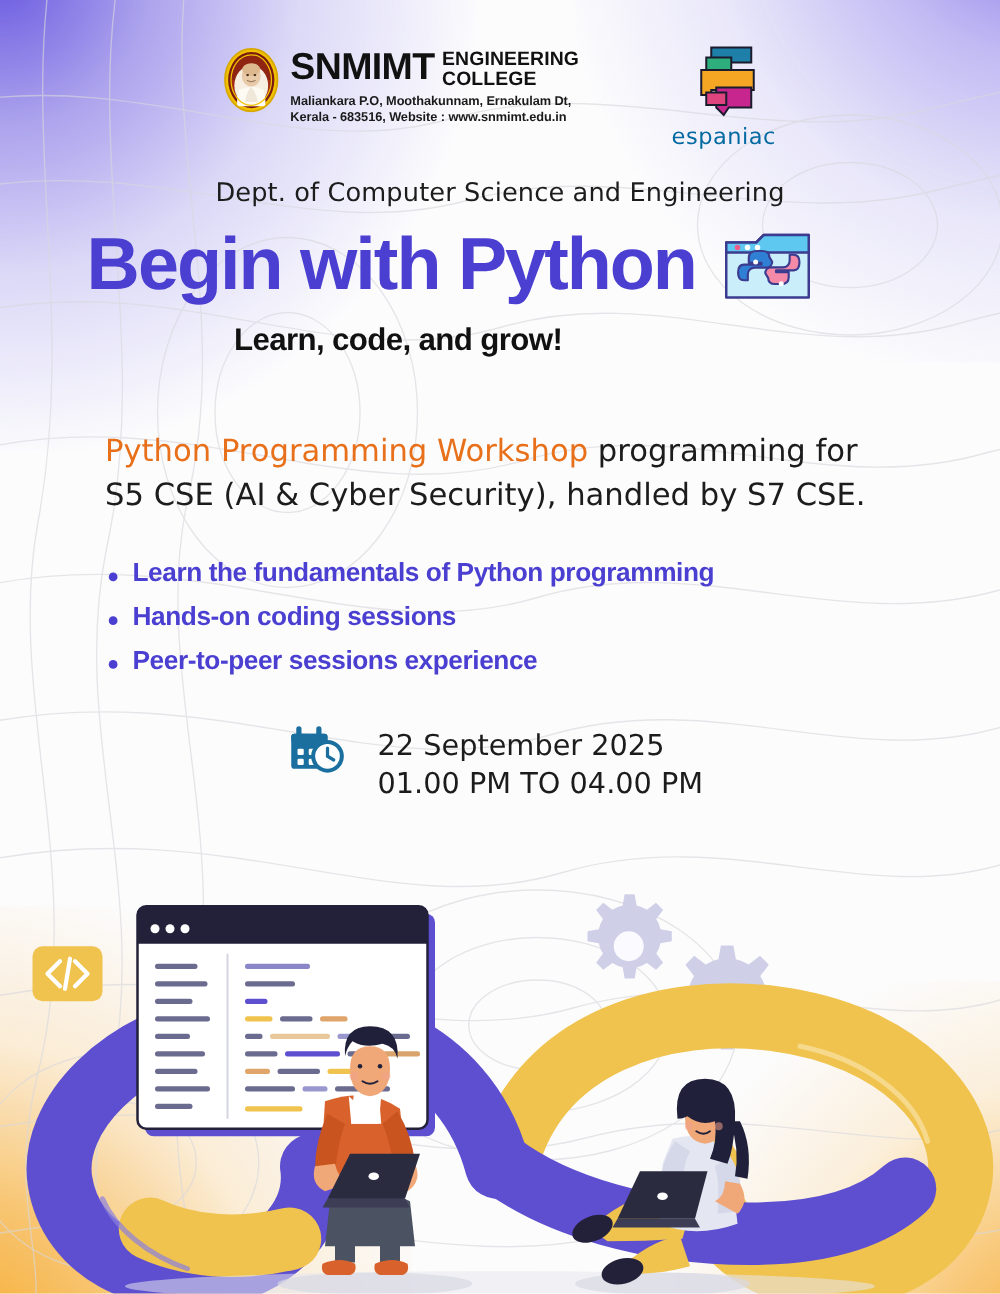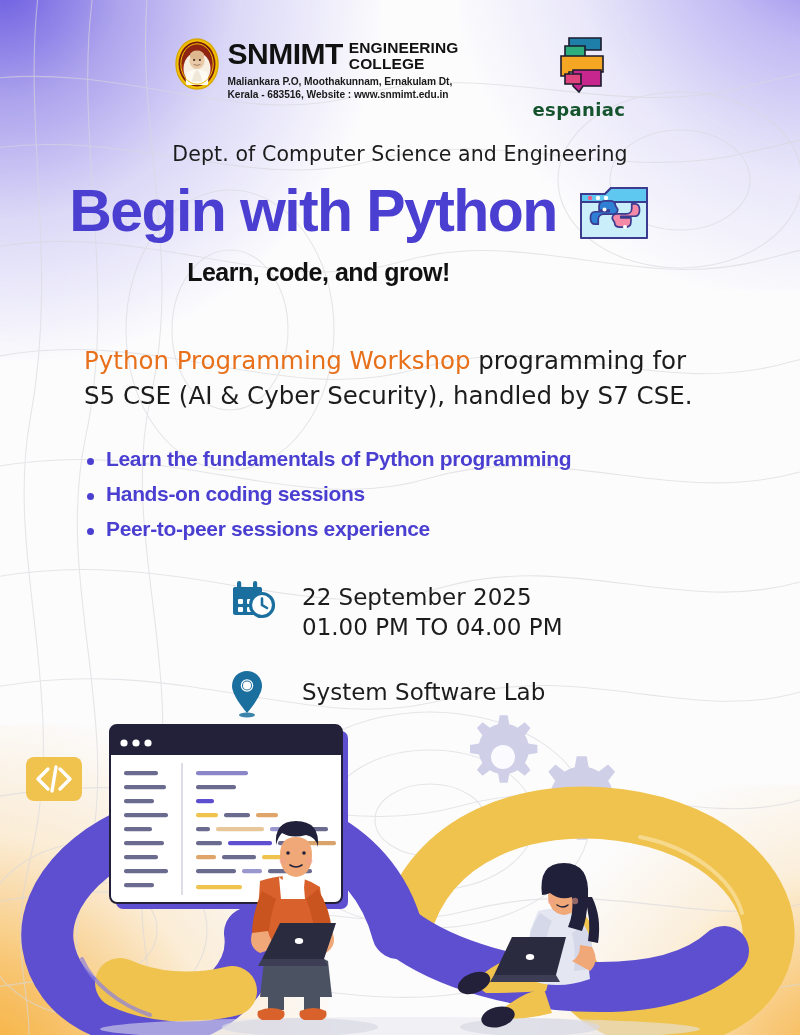--- a/index.html
+++ b/index.html
@@ -73,21 +73,21 @@
     font-size: 15.5px; font-weight: 700; color: #111; line-height: 1.02;
     padding-top: 2px; letter-spacing: 0.1px;
   }
   .college-addr {
     font-size: 10.2px; font-weight: 700; color: #1a1a1a; line-height: 1.28;
     margin-top: 3px; letter-spacing: -0.05px;
   }
   .sponsor-block { display: flex; flex-direction: column; align-items: center; margin-top: -2px; }
   .sponsor-mark { width: 80px; height: 62px; }
   .sponsor-name {
-    font-size: 18px; font-weight: 700; color: #14532d; margin-top: 3px;
+    font-size: 18px; font-weight: 400; color: #0369a1; margin-top: 3px;
     letter-spacing: 0.4px; font-family: "DejaVu Sans", sans-serif;
   }
 
   
   .dept-line {
     position: absolute; top: 142px; left: 0; width: 800px; text-align: center;
     font-size: 20.5px; color: #1c1c1c; font-weight: 400; letter-spacing: 0.1px;
     font-family: "DejaVu Sans", sans-serif;
   }
   .title-row {
@@ -281,30 +281,20 @@
         <circle cx="32" cy="27" r="12.5" fill="#ffffff"></circle>
         <circle cx="32" cy="27" r="11.5" fill="none" stroke="#1a6f9e" stroke-width="3.2"></circle>
         <path d="M32,20.5 L32,27 L37,30" stroke="#1a6f9e" stroke-width="2.6" fill="none" stroke-linecap="round"></path>
       </svg>
       <div class="detail-text">
         <div>22 September 2025</div>
         <div>01.00 PM TO 04.00 PM</div>
       </div>
     </div>
 
-    <div class="detail-row venue">
-      <svg class="detail-icon" viewBox="0 0 46 50">
-        <path d="M17,2 C25.5,2 32,8.5 32,17 C32,27 17,44 17,44 C17,44 2,27 2,17 C2,8.5 8.5,2 17,2 Z" fill="#1a6f9e"></path>
-        <circle cx="17" cy="16.5" r="6.2" fill="#ffffff"></circle>
-        <circle cx="17" cy="16.5" r="5" fill="#1a6f9e"></circle>
-        <circle cx="17" cy="16.5" r="4" fill="#ffffff"></circle>
-        <ellipse cx="17" cy="46" rx="8" ry="2.6" fill="#1a6f9e" opacity="0.85"></ellipse>
-      </svg>
-      <div class="detail-text">System Software Lab</div>
-    </div>
   </div>
 
   <svg class="illus" viewBox="0 0 800 320">
 
     <g fill="#cfcfe8">
       <path d="M470,38 l0,-8 l9,-1.6 a24,24 0 0 1 3.4,-8.2 l-5.5,-7.3 l5.7,-5.7 l7.3,5.5 a24,24 0 0 1 8.2,-3.4 l1.6,-9 l8,0 l1.6,9 a24,24 0 0 1 8.2,3.4 l7.3,-5.5 l5.7,5.7 l-5.5,7.3 a24,24 0 0 1 3.4,8.2 l9,1.6 l0,8 l-9,1.6 a24,24 0 0 1 -3.4,8.2 l5.5,7.3 l-5.7,5.7 l-7.3,-5.5 a24,24 0 0 1 -8.2,3.4 l-1.6,9 l-8,0 l-1.6,-9 a24,24 0 0 1 -8.2,-3.4 l-7.3,5.5 l-5.7,-5.7 l5.5,-7.3 a24,24 0 0 1 -3.4,-8.2 z"></path>
       <circle cx="503" cy="42" r="12" fill="#fafaff"></circle>
     </g>
     <g fill="#cfcfe8">
       <path d="M540,88 l0,-10 l11,-2 a30,30 0 0 1 4.2,-10.2 l-6.9,-9.1 l7.1,-7.1 l9.1,6.9 a30,30 0 0 1 10.2,-4.2 l2,-11 l10,0 l2,11 a30,30 0 0 1 10.2,4.2 l9.1,-6.9 l7.1,7.1 l-6.9,9.1 a30,30 0 0 1 4.2,10.2 l11,2 l0,10 l-11,2 a30,30 0 0 1 -4.2,10.2 l6.9,9.1 l-7.1,7.1 l-9.1,-6.9 a30,30 0 0 1 -10.2,4.2 l-2,11 l-10,0 l-2,-11 a30,30 0 0 1 -10.2,-4.2 l-9.1,6.9 l-7.1,-7.1 l6.9,-9.1 a30,30 0 0 1 -4.2,-10.2 z"></path>

